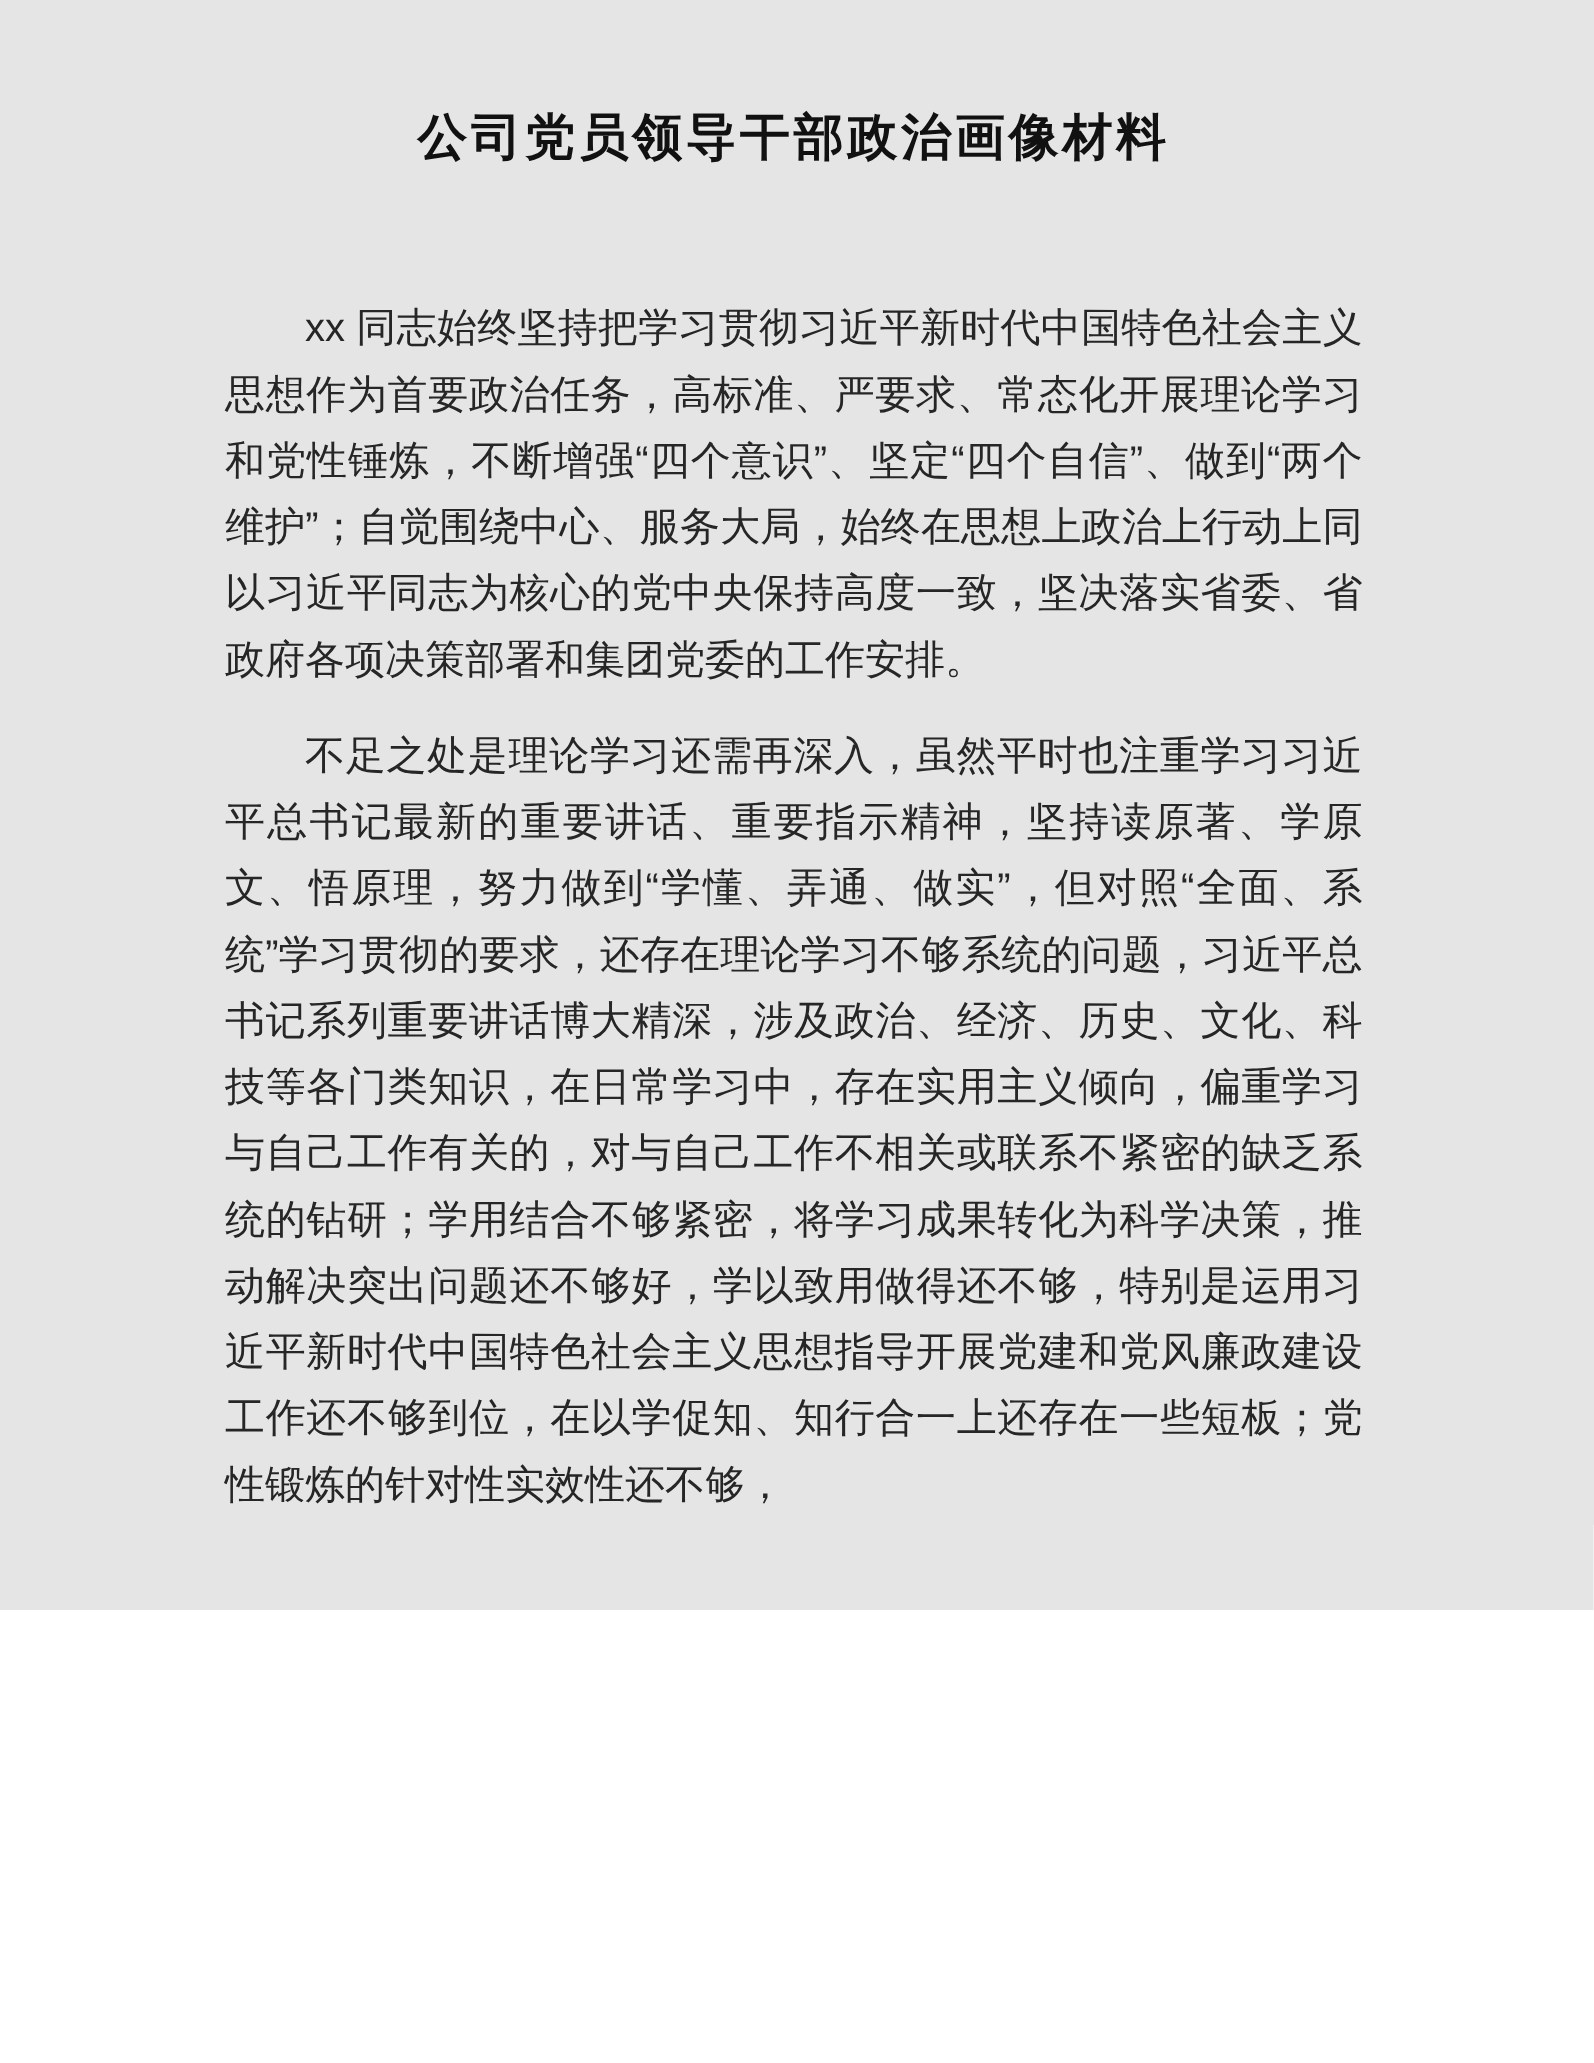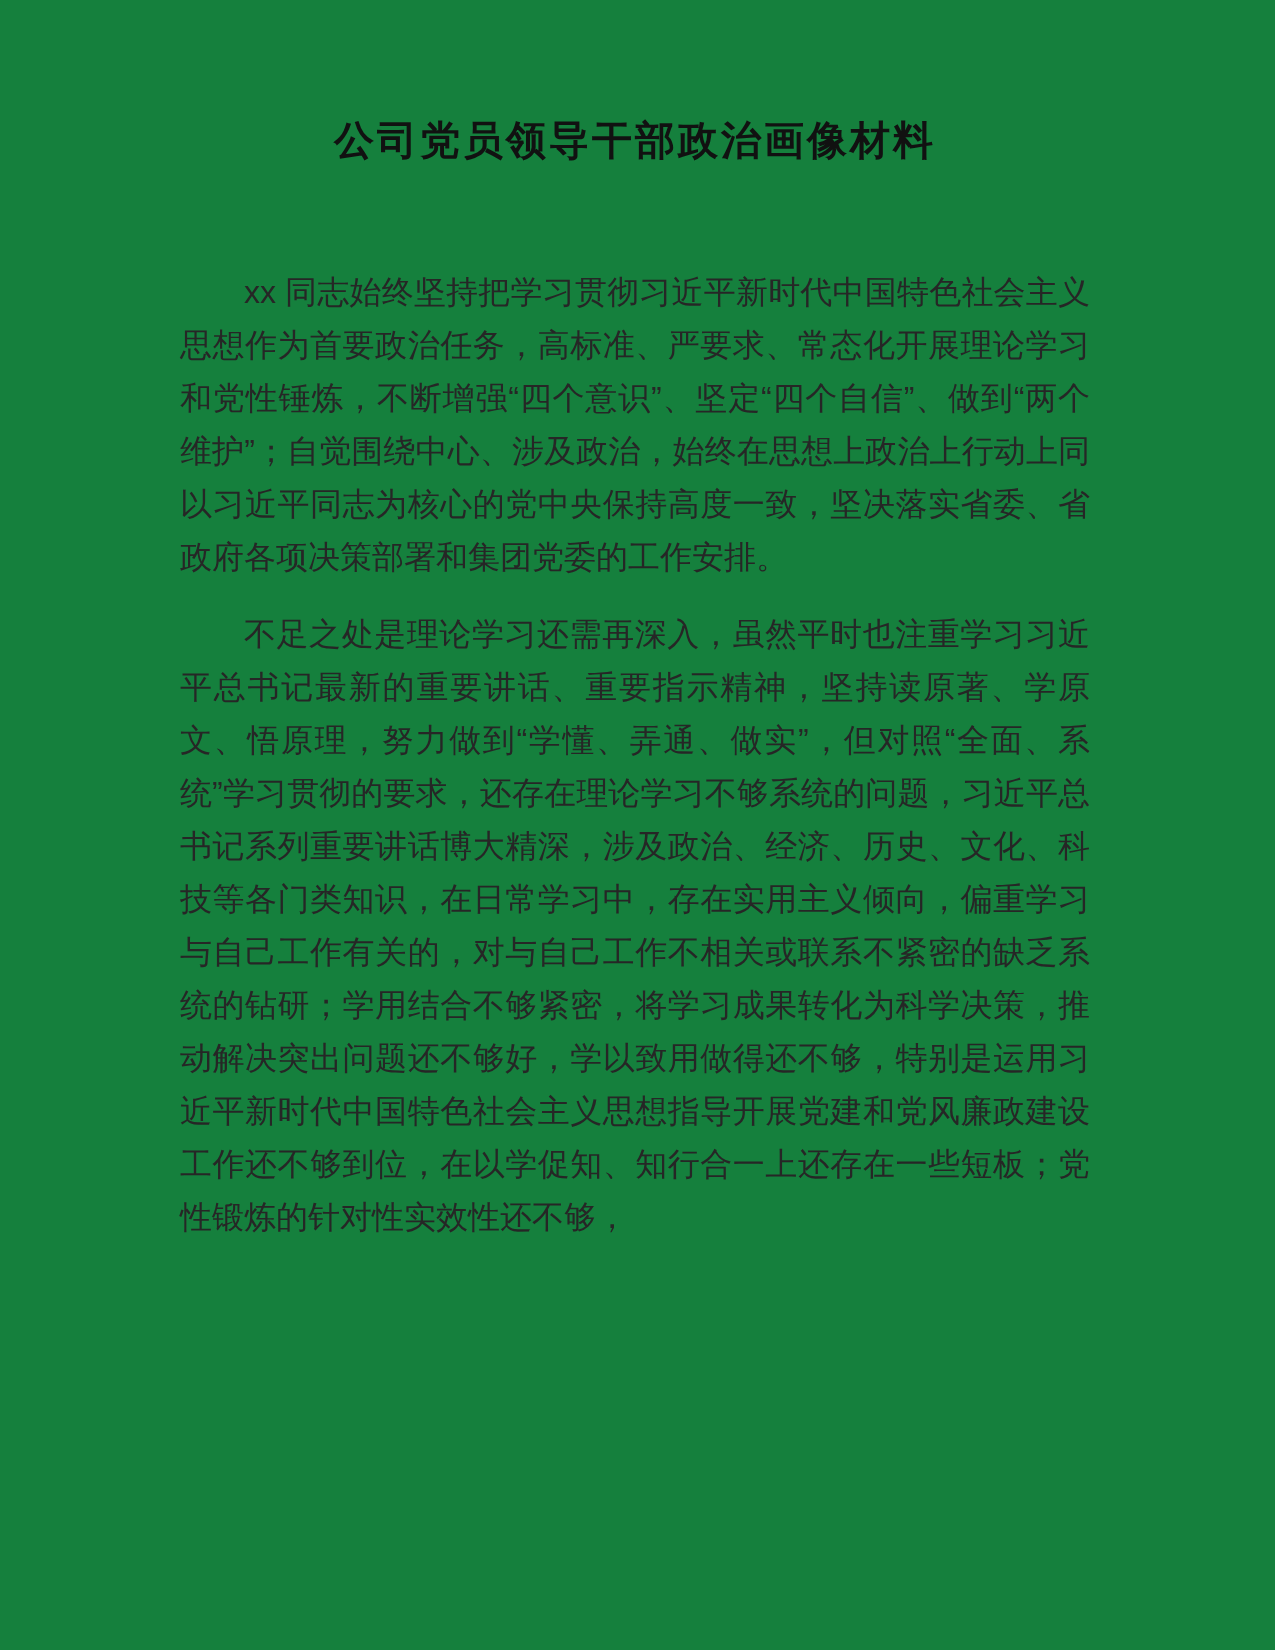--- a/index.html
+++ b/index.html
@@ -10,23 +10,23 @@
   body {
     width: 1275px;
     height: 1650px;
     font-family: "Liberation Sans", "DejaVu Sans", sans-serif;
     color: #262626;
     overflow: hidden;
   }
   .page {
     box-sizing: border-box;
     width: 1275px;
-    height: 1650px;
-    padding: 114px 185px 0 180px;
-    background: #15803d;
+    height: 1288px;
+    padding: 84px 185px 0 180px;
+    background: #e5e5e5;
   }
   .doc-title {
     font-size: 40px;
     font-weight: bold;
     letter-spacing: 3px;
     text-align: center;
     color: #111111;
     margin: 0 0 100px 0;
     line-height: 1.3;
   }
@@ -46,16 +46,16 @@
     color: #262626;
   }
 </style>
 </head>
 <body>
 
 <div class="page">
   <h1 class="doc-title">公司党员领导干部政治画像材料</h1>
 
 
-  <p class="para">xx 同志始终坚持把学习贯彻习近平新时代中国特色社会主义思想作为首要政治任务，高标准、严要求、常态化开展理论学习和党性锤炼，不断增强“四个意识”、坚定“四个自信”、做到“两个维护”；自觉围绕中心、涉及政治，始终在思想上政治上行动上同以习近平同志为核心的党中央保持高度一致，坚决落实省委、省政府各项决策部署和集团党委的工作安排。</p>
+  <p class="para">xx 同志始终坚持把学习贯彻习近平新时代中国特色社会主义思想作为首要政治任务，高标准、严要求、常态化开展理论学习和党性锤炼，不断增强“四个意识”、坚定“四个自信”、做到“两个维护”；自觉围绕中心、服务大局，始终在思想上政治上行动上同以习近平同志为核心的党中央保持高度一致，坚决落实省委、省政府各项决策部署和集团党委的工作安排。</p>
 
   <p class="para">不足之处是理论学习还需再深入，虽然平时也注重学习习近平总书记最新的重要讲话、重要指示精神，坚持读原著、学原文、悟原理，努力做到“学懂、弄通、做实”，但对照“全面、系统”学习贯彻的要求，还存在理论学习不够系统的问题，习近平总书记系列重要讲话博大精深，涉及政治、经济、历史、文化、科技等各门类知识，在日常学习中，存在实用主义倾向，偏重学习与自己工作有关的，对与自己工作不相关或联系不紧密的缺乏系统的钻研；学用结合不够紧密，将学习成果转化为科学决策，推动解决突出问题还不够好，学以致用做得还不够，特别是运用习近平新时代中国特色社会主义思想指导开展党建和党风廉政建设工作还不够到位，在以学促知、知行合一上还存在一些短板；党性锻炼的针对性实效性还不够，</p>
 </div>
 
 </body></html>

